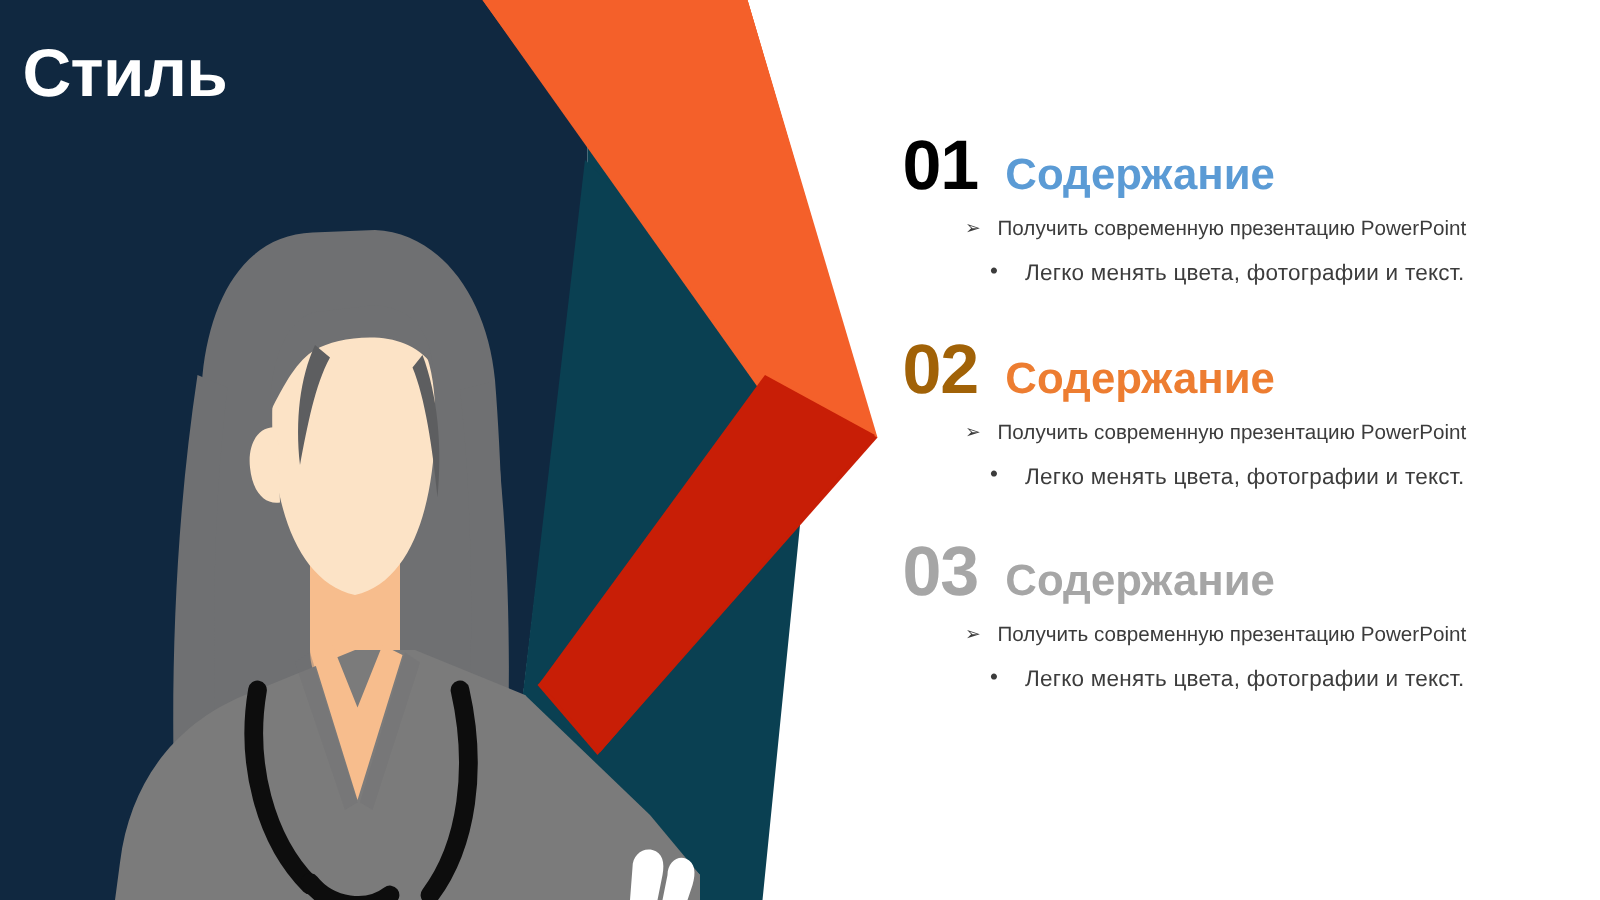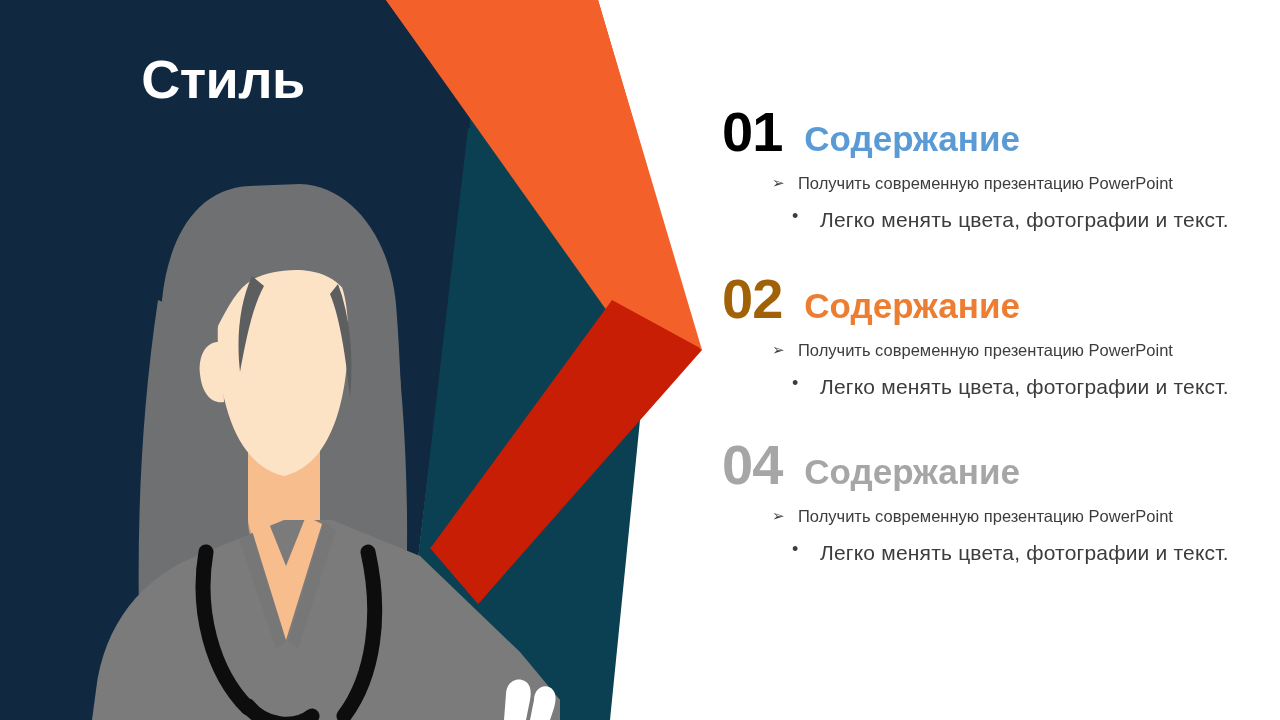--- a/index.html
+++ b/index.html
@@ -27,23 +27,23 @@
   #artwork svg {
     display: block;
     width: 720px;
     height: 720px;
   }
 
   
   #title-block {
     position: absolute;
     left: 18px;
-    top: 48px;
+    top: 28px;
     width: 410px;
-    text-align: center;
+    text-align: left;
     pointer-events: none;
   }
   .slide-title {
     margin: 0;
     color: #ffffff;
     font-size: 54px;
     font-weight: bold;
     line-height: 1.16;
     letter-spacing: -0.5px;
   }
@@ -100,21 +100,21 @@
     font-size: 15px;
     line-height: 1.45;
   }
   .bullet.level-2 .bullet-marker {
     width: 28px;
     font-size: 18px;
     line-height: 1.2;
   }
   .bullet-text { flex: 1 1 auto; }
   .bullet.level-2 .bullet-text {
-    font-size: 21px;
+    font-size: 18px;
     letter-spacing: 0.2px;
   }
 </style>
 </head>
 <body>
 
 <div id="slide">
 
   <div id="artwork">
     <svg viewBox="0 0 720 720" xmlns="http://www.w3.org/2000/svg">
@@ -253,21 +253,21 @@
         </li>
         <li class="bullet level-2">
           <span class="bullet-marker">•</span>
           <span class="bullet-text">Легко менять цвета, фотографии и текст.</span>
         </li>
       </ul>
     </div>
 
     <div class="agenda-item">
       <div class="item-head">
-        <span class="item-number" style="color:#a6a6a6">04</span>
+        <span class="item-number" style="color:#a6a6a6">03</span>
         <span class="item-heading" style="color:#a6a6a6">Содержание</span>
       </div>
       <ul class="bullets">
         <li class="bullet level-1">
           <span class="bullet-marker">➢</span>
           <span class="bullet-text">Получить современную презентацию PowerPoint</span>
         </li>
         <li class="bullet level-2">
           <span class="bullet-marker">•</span>
           <span class="bullet-text">Легко менять цвета, фотографии и текст.</span>

